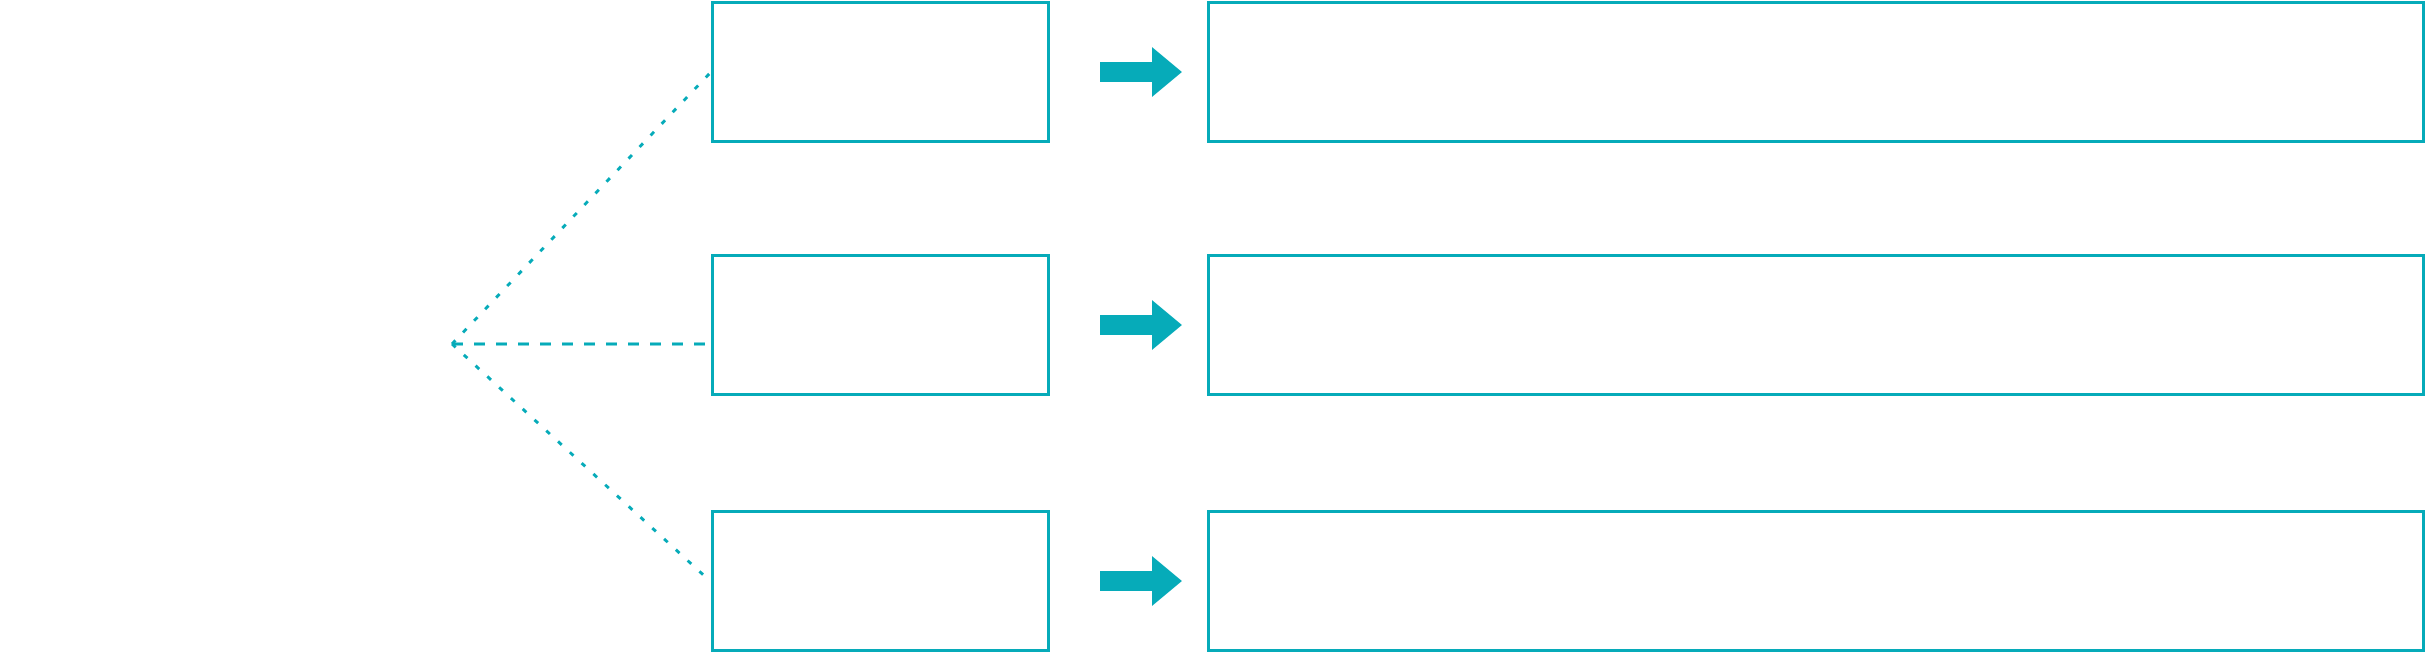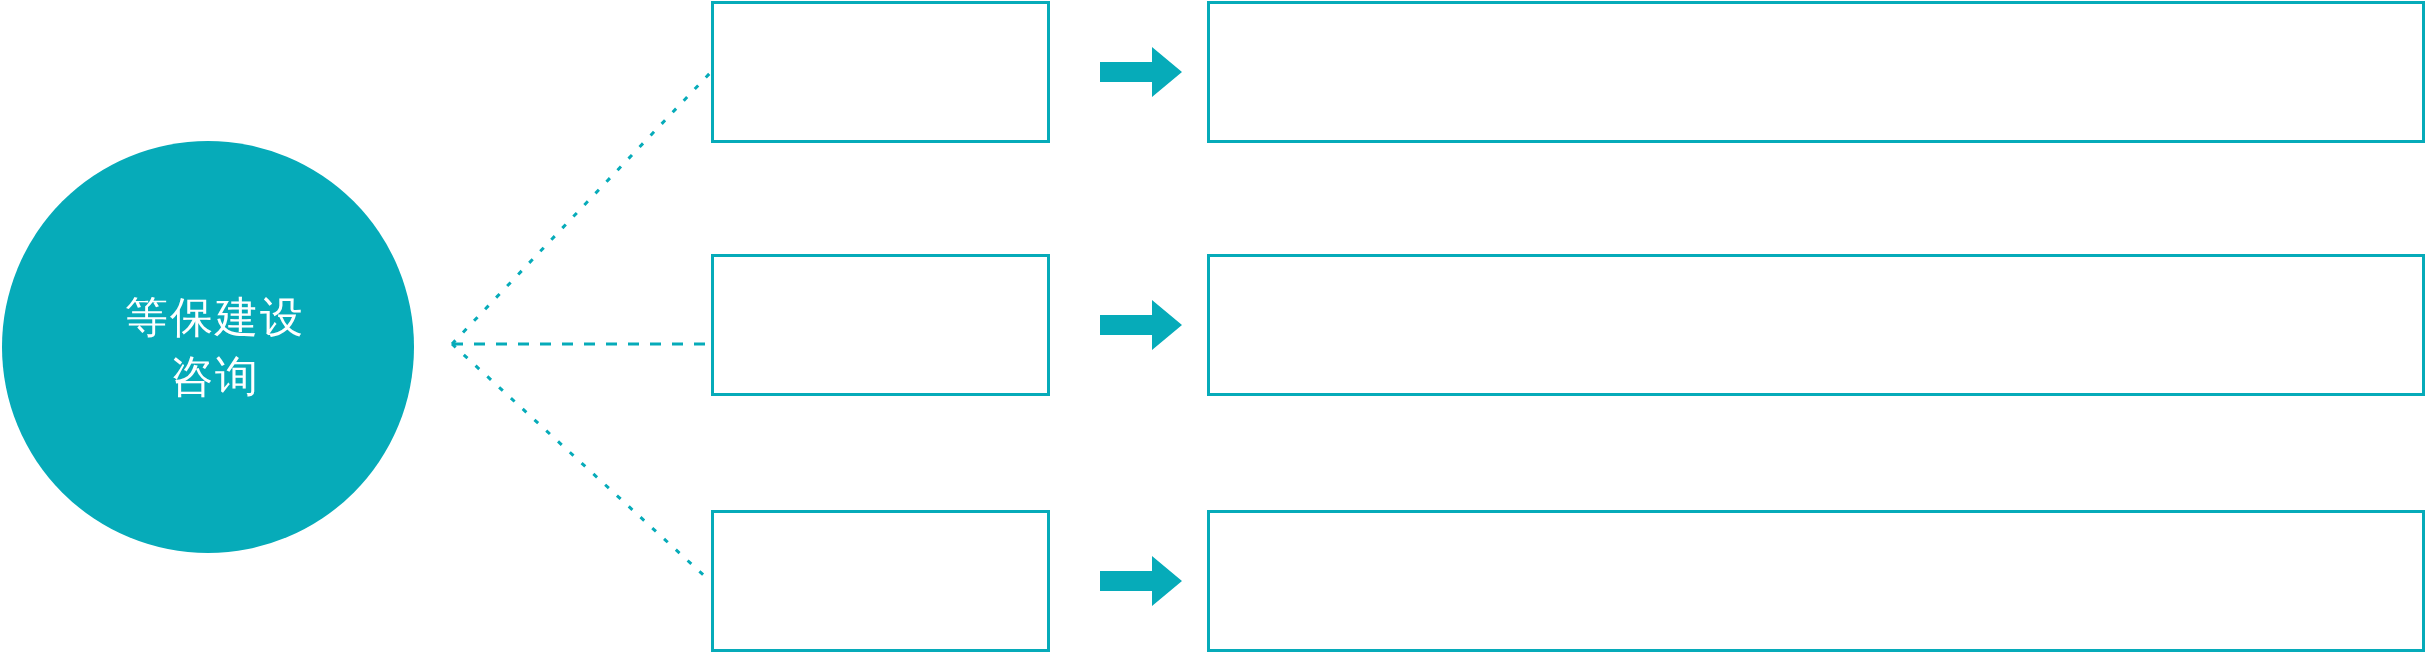--- a/index.html
+++ b/index.html
@@ -120,24 +120,20 @@
 <body>
 
 <div id="diagram" style="background: rgb(255, 255, 255);">
 
   <svg class="connectors" viewBox="0 0 2434 655" width="2434" height="655" xmlns="http://www.w3.org/2000/svg">
     <line x1="452" y1="344" x2="711" y2="72" stroke="#06abb9" stroke-width="3" stroke-dasharray="5 11" stroke-linecap="butt"></line>
     <line x1="452" y1="344" x2="711" y2="344" stroke="#06abb9" stroke-width="3" stroke-dasharray="11 11" stroke-linecap="butt"></line>
     <line x1="452" y1="344" x2="711" y2="582" stroke="#06abb9" stroke-width="3" stroke-dasharray="5 11" stroke-linecap="butt"></line>
   </svg>
 
-  <div class="hub">
-    <div class="hub-label">等保建设
-咨询</div>
-  </div>
 
   <div class="row row-1">
     <div class="box-small">
       <span class="box-text"></span>
     </div>
     <div class="arrow">
       <svg viewBox="0 0 82 50" width="82" height="50" xmlns="http://www.w3.org/2000/svg">
         <polygon points="0,15 52,15 52,0 82,25 52,50 52,35 0,35" fill="#06abb9"></polygon>
       </svg>
     </div>

